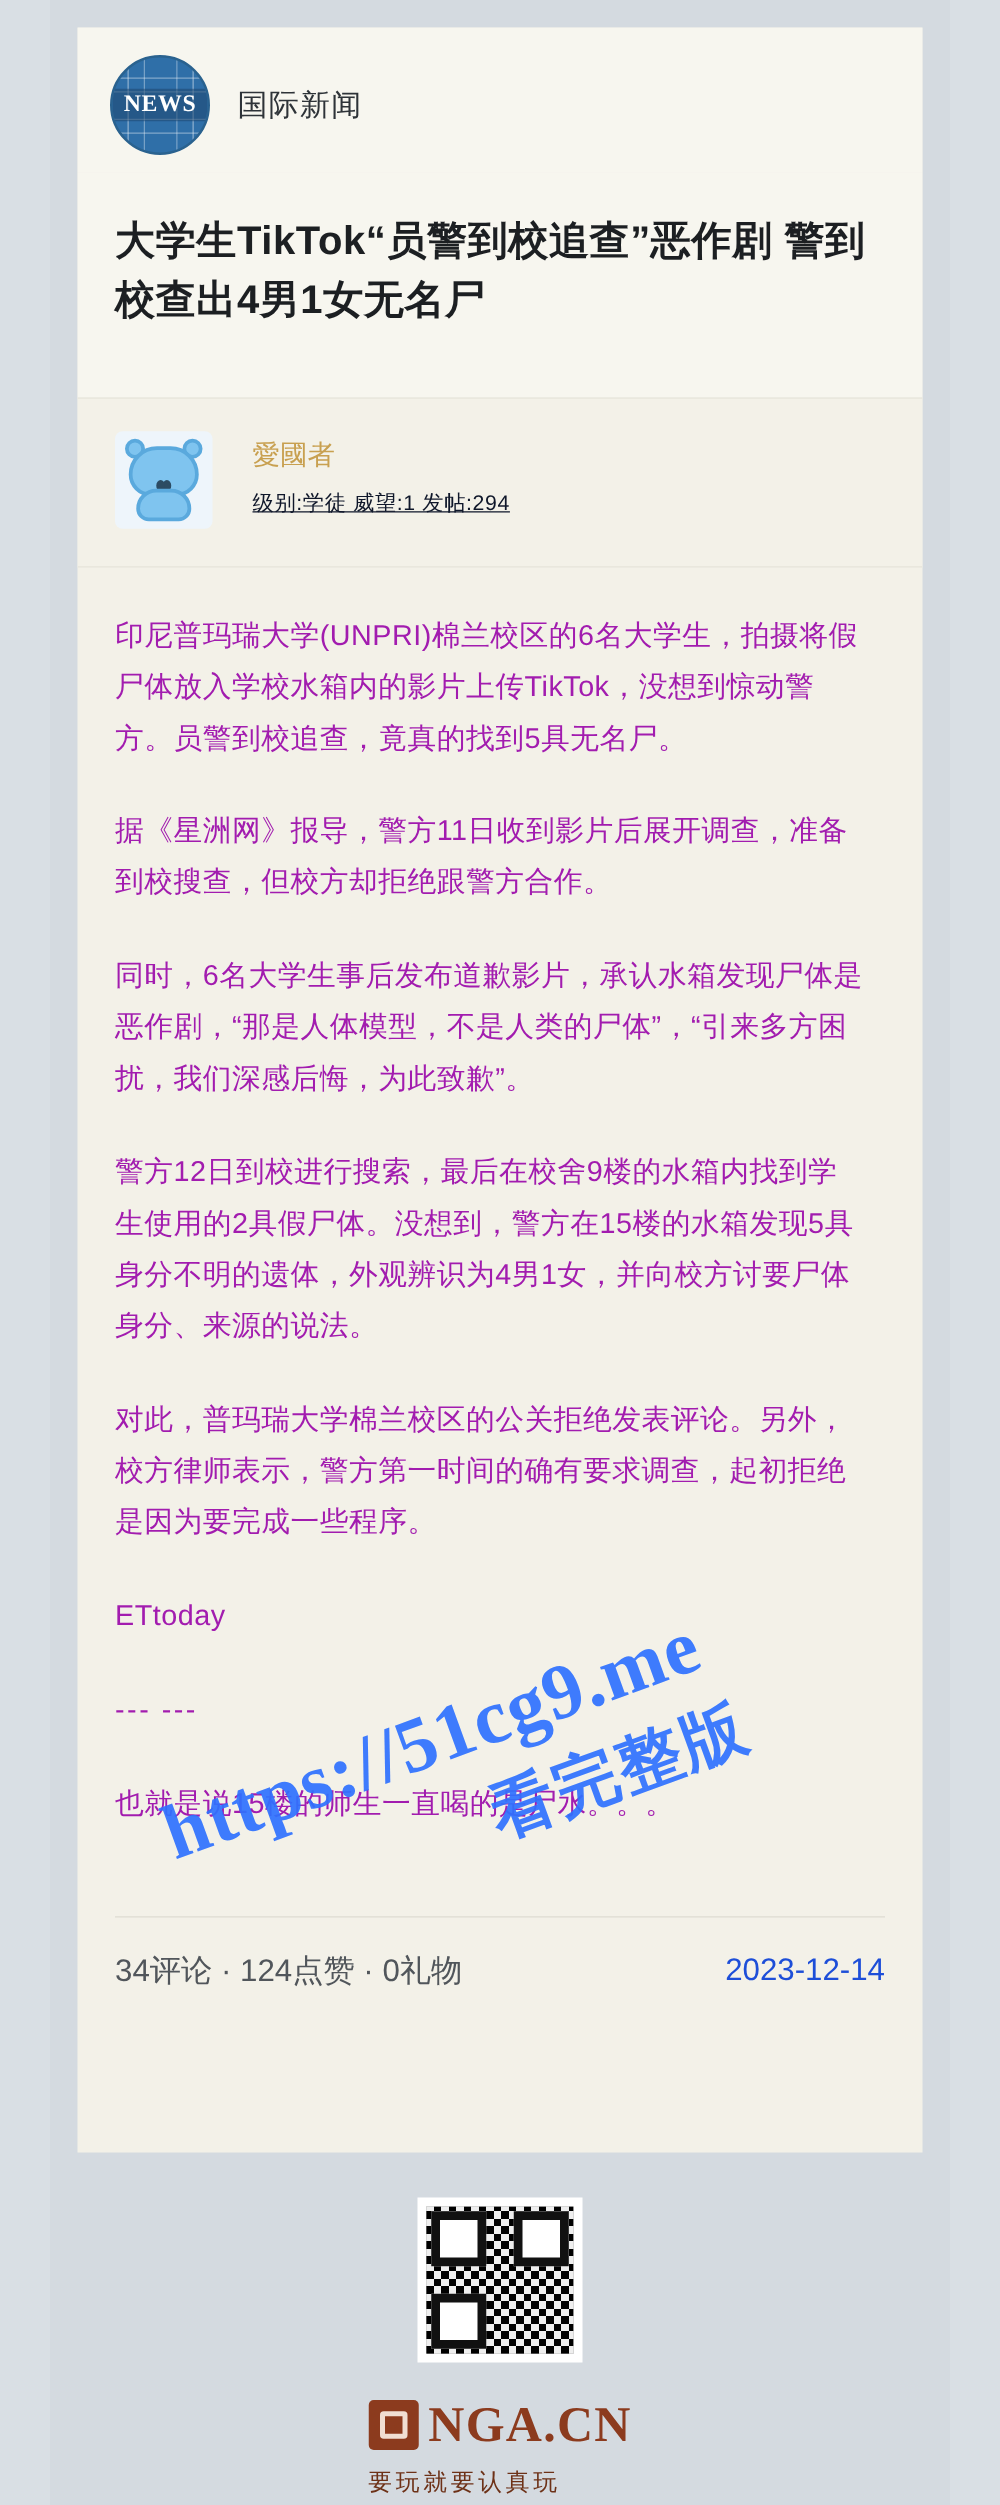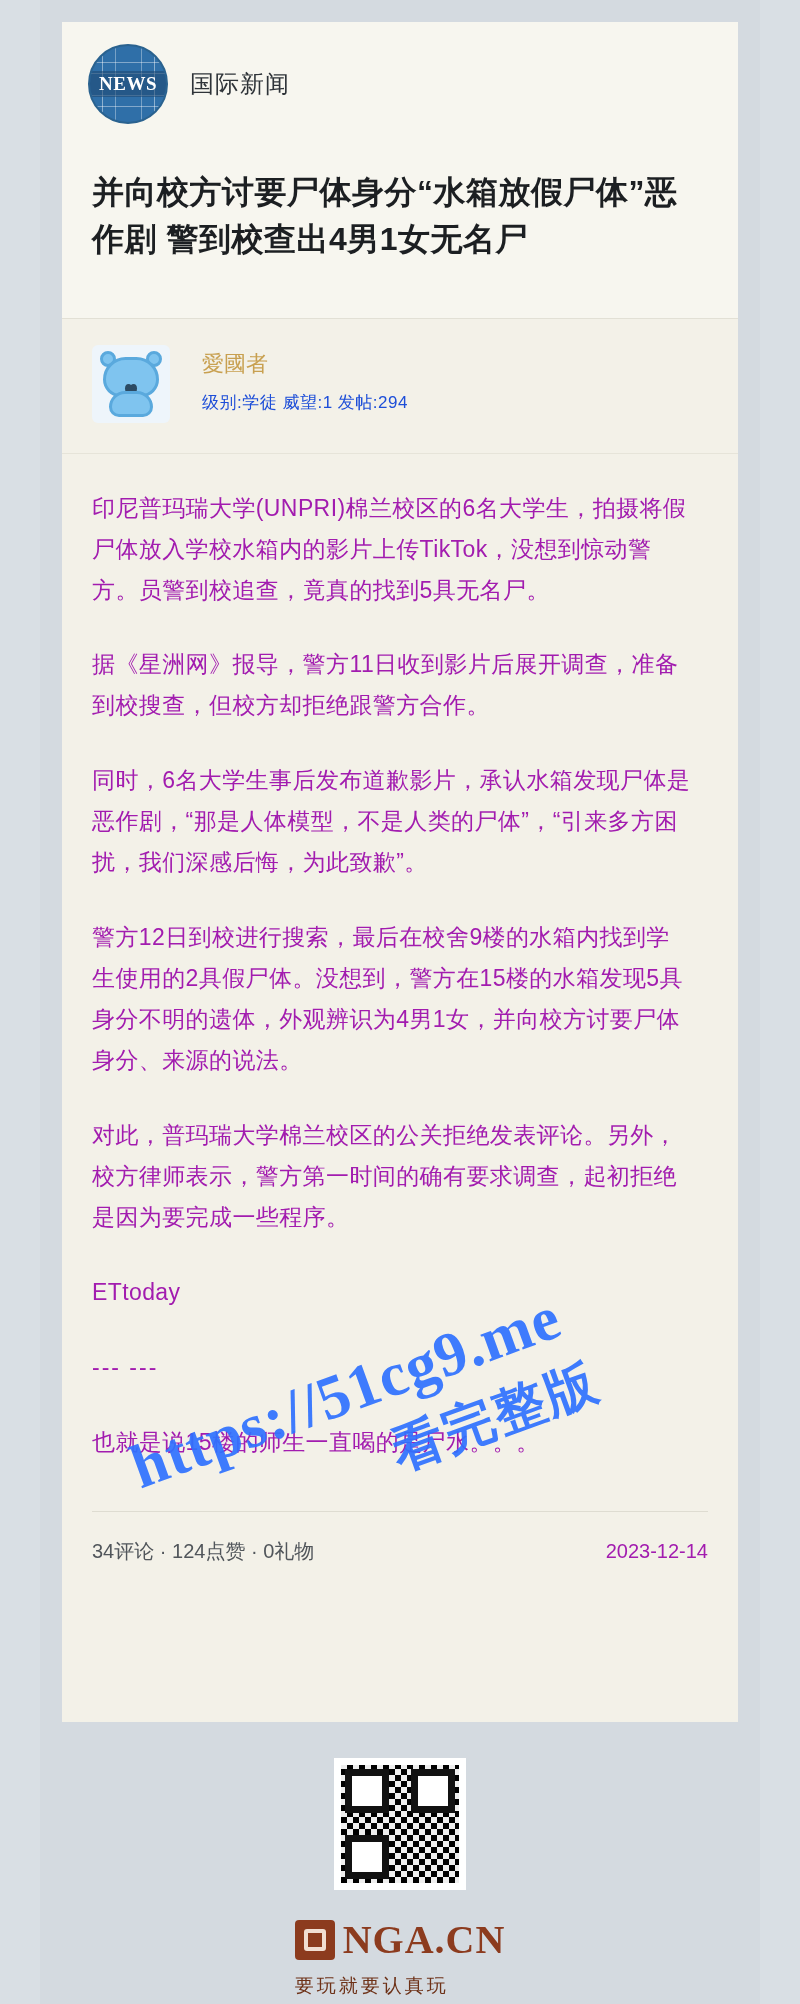--- a/index.html
+++ b/index.html
@@ -182,23 +182,24 @@
   .author-info {
     margin-left: 32px;
     padding-top: 4px;
   }
   .author-name {
     color: #c8a050;
     font-size: 22px;
     margin-bottom: 12px;
   }
   .author-meta {
-    color: #1d4ed8;
+    color: #0f172a;
     font-size: 17px;
     letter-spacing: .5px;
+    text-decoration: underline;
   }
 
   
   .content {
     padding: 34px 30px 10px 30px;
     position: relative;
     z-index: 1;
   }
   .para {
     font-size: 23px;
@@ -237,28 +238,28 @@
     margin-left: 250px;
     letter-spacing: 2px;
   }
 
   
   .meta-bar {
     display: flex;
     justify-content: space-between;
     align-items: center;
     border-top: 1px solid #dedcd1;
-    margin: 4px 30px 0 30px;
+    margin: 26px 30px 0 30px;
     padding: 26px 0 28px 0;
-    font-size: 20px;
+    font-size: 25px;
     color: #51565b;
     position: relative;
     z-index: 6;
   }
-  .meta-date { color: #a21caf; text-align: right; }
+  .meta-date { color: #1d4ed8; text-align: right; }
 
   
   .brand {
     display: flex;
     align-items: center;
     justify-content: center;
     gap: 26px;
     padding: 36px 0 40px 0;
     flex-direction: column;
   }
@@ -332,21 +333,21 @@
 
     <div class="header">
       <div class="globe">
         <div class="globe-bar"></div>
         <div class="globe-label">NEWS</div>
       </div>
       <div class="site-name">国际新闻</div>
     </div>
 
     <div class="title-wrap">
-      <h1 class="title">并向校方讨要尸体身分“水箱放假尸体”恶作剧 警到校查出4男1女无名尸</h1>
+      <h1 class="title">大学生TikTok“员警到校追查”恶作剧 警到校查出4男1女无名尸</h1>
     </div>
 
     <div class="author-row">
       <div class="avatar">
         <div class="av-ear-l"></div>
         <div class="av-ear-r"></div>
         <div class="av-head">
           <div class="av-eye-l"></div>
           <div class="av-eye-r"></div>
           <div class="av-blush-l"></div>

